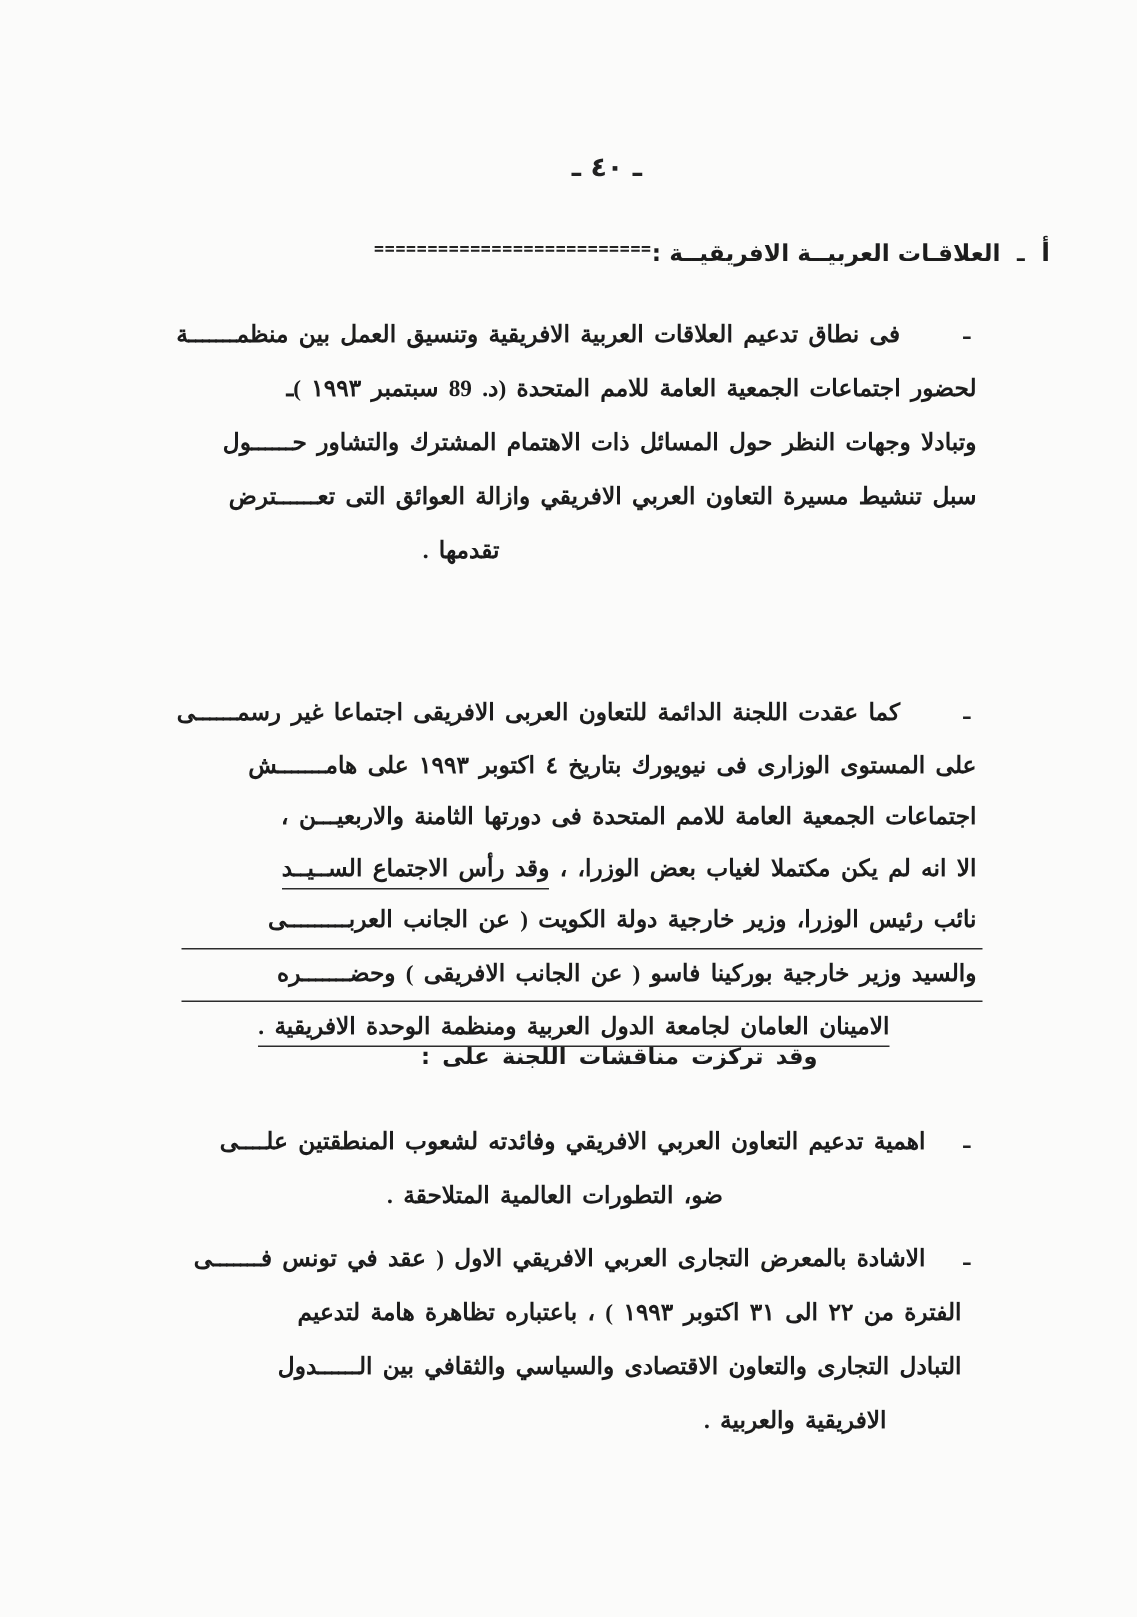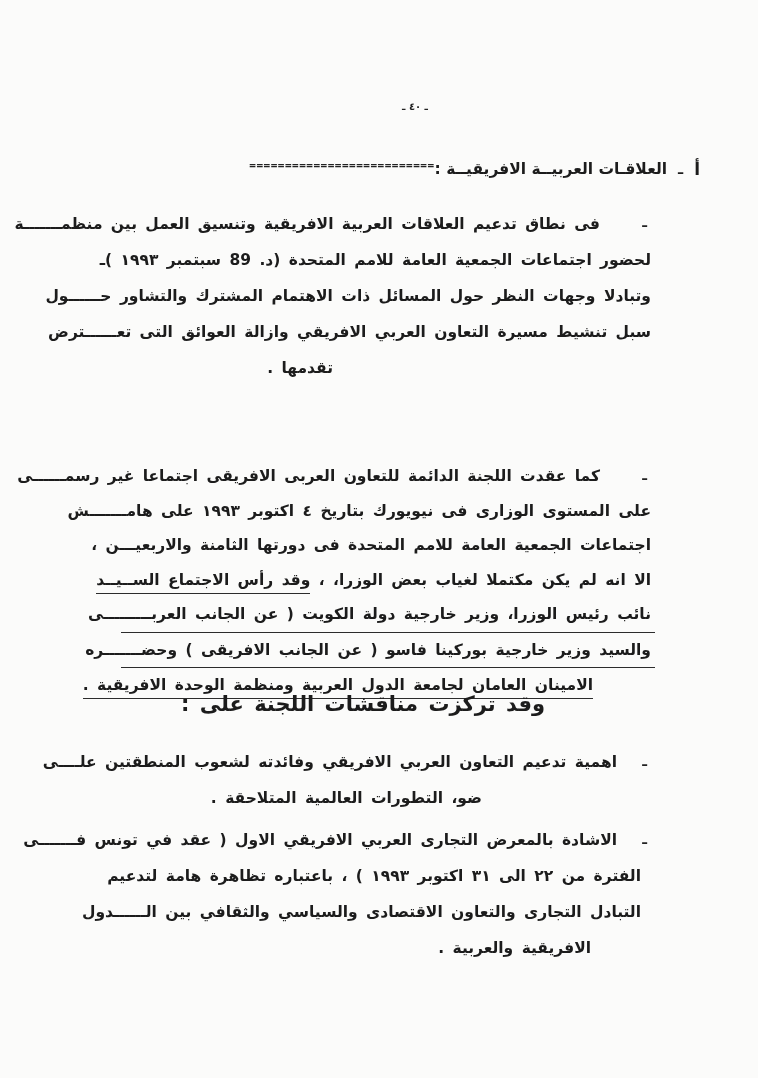--- a/index.html
+++ b/index.html
@@ -13,21 +13,21 @@
   .page{
     position:relative;
     width:758px;height:1078px;
     direction:rtl;
     font-weight:bold;
   }
   .abs{position:absolute;}
 
   .pageno{
     top:101px;right:330px;
-    font-size:10px;letter-spacing:2px;color:#222;
+    font-size:18px;letter-spacing:2px;color:#222;
   }
 
   .heading{top:158px;right:58px;display:flex;align-items:flex-start;gap:11px;}
   .heading .letter{font-size:17px;line-height:22px;}
   .heading .hdash{font-size:15px;line-height:22px;}
   .heading .titlecol{display:flex;}
   .heading .title{font-size:15.5px;line-height:22px;letter-spacing:.5px;white-space:nowrap;}
   .heading .equals{
     font-size:11px;line-height:10px;letter-spacing:.5px;margin-top:3px;
     color:#222;white-space:nowrap;font-family:"DejaVu Sans Mono",monospace;
@@ -36,29 +36,29 @@
   .col{right:103px;width:534px;}
   .bullet{
     position:absolute;right:8px;top:9px;
     font-size:14px;line-height:14px;color:#222;
   }
   .sub .bullet{top:10px;}
   .line{
     position:relative;
     font-size:15.5px;line-height:36px;
     white-space:nowrap;
-    word-spacing:3px;color:#1c1c1c;
+    word-spacing:3px;color:#1c1c1c;font-family:Liberation Serif, serif;
   }
   .lh34 .line{line-height:34.5px;}
   .indent{padding-right:55px;}
   .indent-sm{padding-right:38px;}
   .cont{padding-right:4px;}
   .u-full{border-bottom:1.6px solid #2c2c2c;}
   .u-span{border-bottom:1.6px solid #2c2c2c;padding-bottom:4px;}
-  .focus{top:689px;right:213px;font-size:21px;line-height:30px;word-spacing:3px;white-space:nowrap;}
+  .focus{top:689px;right:213px;font-size:15px;line-height:30px;word-spacing:3px;white-space:nowrap;}
 </style>
 </head>
 <body>
 
 <div class="page">
 
   <div class="abs pageno">ـ ٤٠ ـ</div>
 
   <div class="abs heading">
     <span class="letter">أ</span>

